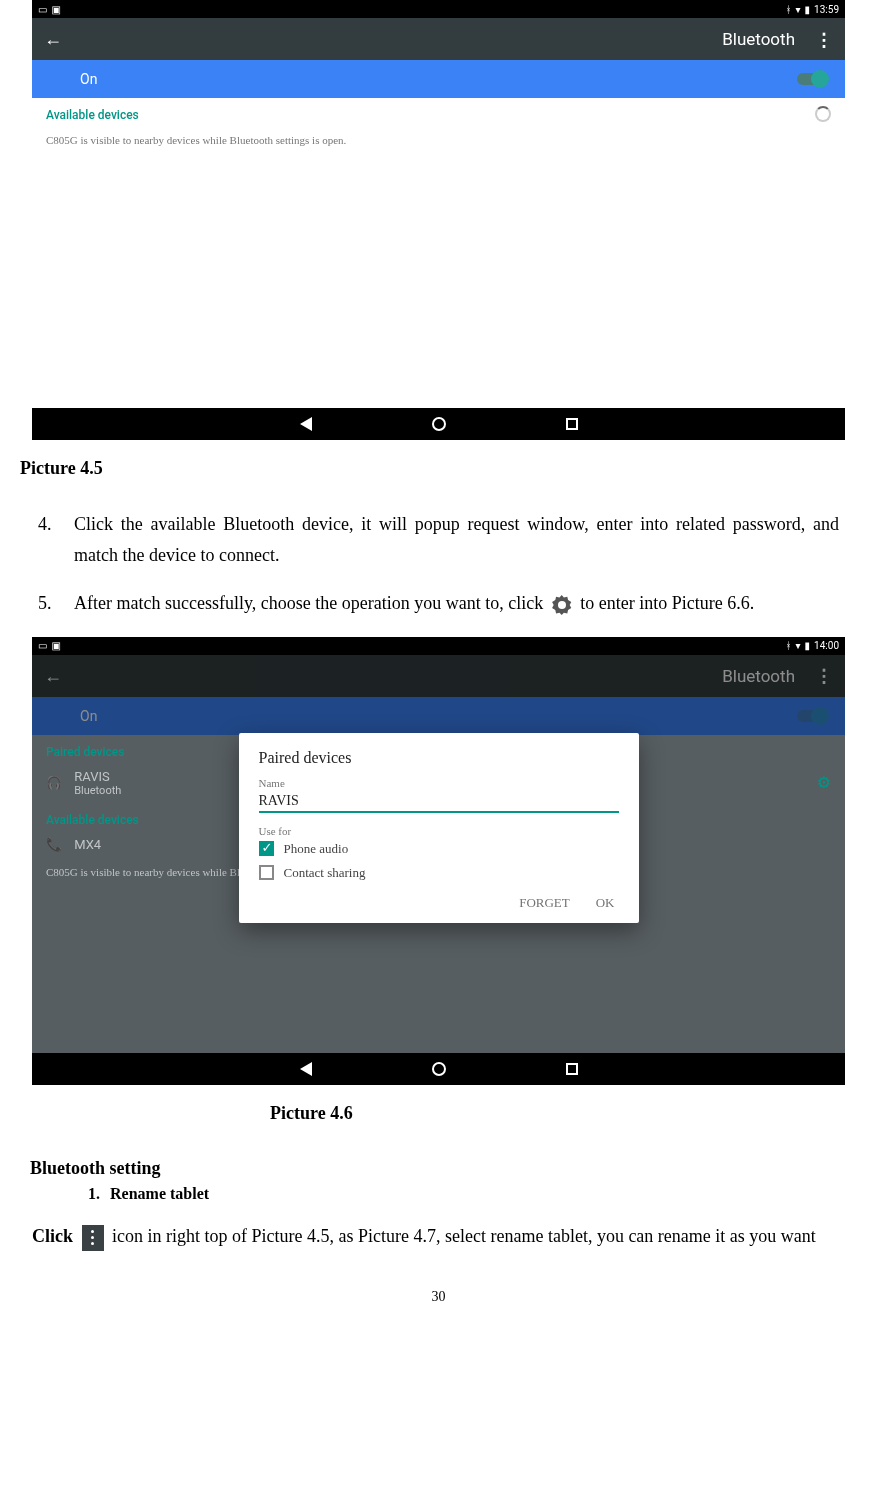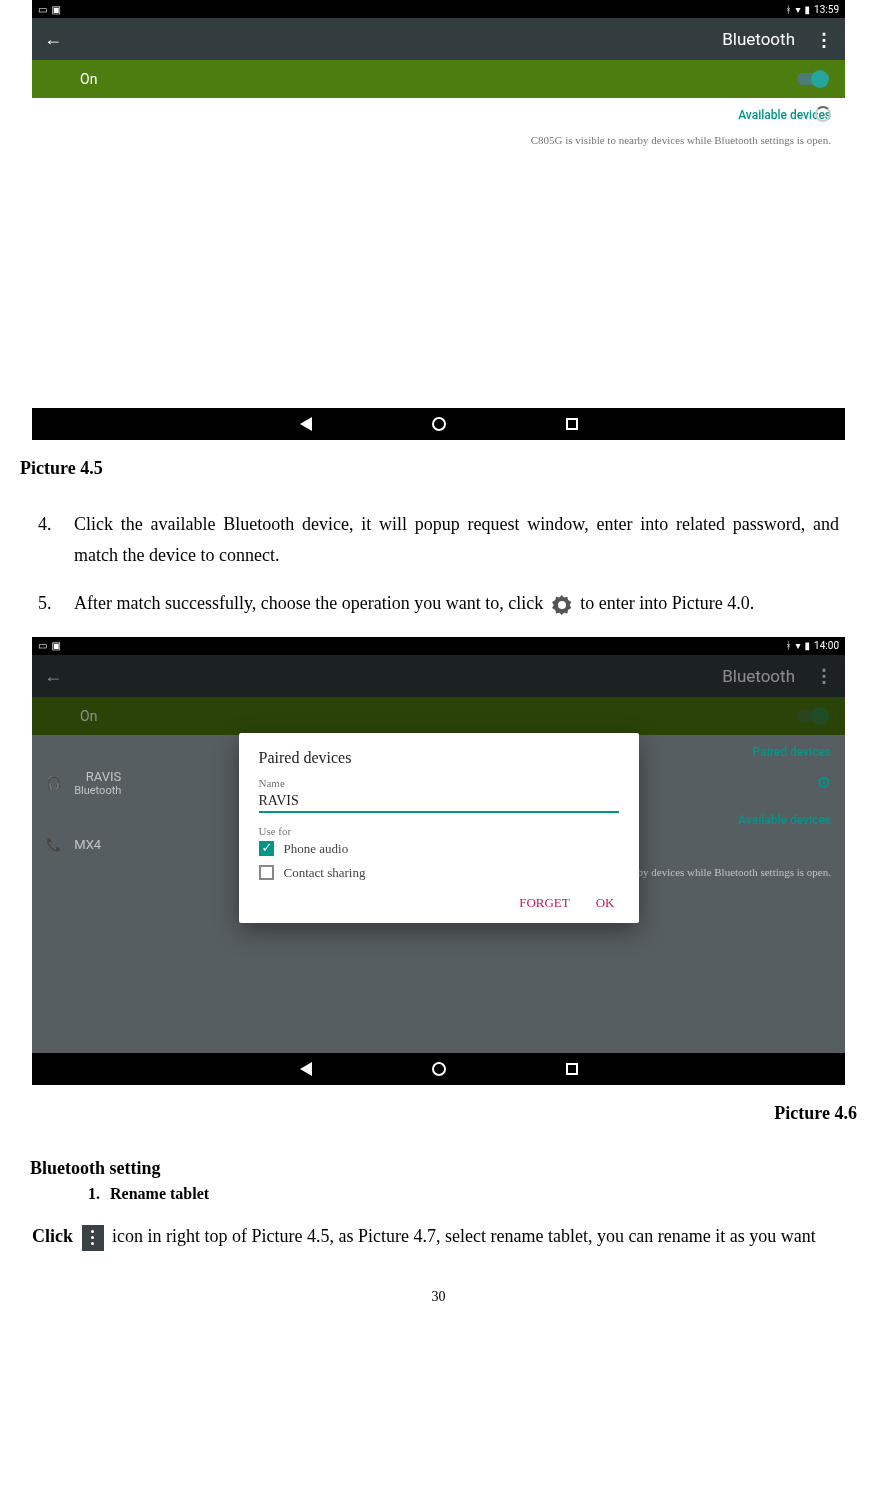--- a/index.html
+++ b/index.html
@@ -33,37 +33,37 @@
     height: 42px;
     display: flex;
     align-items: center;
     padding: 0 12px;
     gap: 20px;
   }
   .back-arrow { font-size: 18px; line-height: 1; }
   .app-title { font-size: 17px; font-weight: 400; flex: 1; text-align: right; }
   .more-dots { font-size: 18px; font-weight: bold; }
   .toggle-row {
-    background: #4d7c0f;
+    background: #3b82f6;
     height: 38px;
     display: flex;
     align-items: center;
     padding: 0 18px 0 48px;
     font-size: 14px;
   }
   .toggle-spacer { flex: 1; }
   .switch {
     width: 30px; height: 12px; background: #4a7d79; border-radius: 6px; position: relative;
   }
   .switch::after {
     content: ""; position: absolute; right: -2px; top: -3px; width: 18px; height: 18px;
     background: #26a69a; border-radius: 50%;
   }
   .switch.dim { opacity: 0.4; }
-  .section-body { background: #fff; color: #555; text-align: right; }
+  .section-body { background: #fff; color: #555; }
   .section-body.dim { background: #575e61; color: #c0c5c7; }
   .section-header {
     color: #009688; font-size: 12px; font-weight: 500; padding: 10px 14px 4px;
   }
   .device-row {
     display: flex; align-items: center; padding: 6px 14px; gap: 12px; font-size: 13px;
   }
   .device-name { color: #333; font-size: 13px; }
   .device-sub { color: #888; font-size: 11px; }
   .device-col { display: flex; flex-direction: column; }
@@ -78,21 +78,21 @@
   }
   .rel { position: relative; }
   .navbar {
     background: #000; height: 32px; display: flex; justify-content: center; align-items: center; gap: 120px;
     font-size: 14px;
   }
   .tri { width: 0; height: 0; border-top: 7px solid transparent; border-bottom: 7px solid transparent; border-right: 12px solid #fff; }
   .circ { width: 14px; height: 14px; border: 2px solid #fff; border-radius: 50%; }
   .sq { width: 12px; height: 12px; border: 2px solid #fff; }
   .caption { font-weight: bold; font-size: 18px; padding: 18px 0 30px; }
-  .caption.left { text-align: right; padding-left: 250px; }
+  .caption.left { text-align: left; padding-left: 250px; }
   ol.main { list-style: none; padding: 0 18px; }
   ol.main > li {
     display: flex; gap: 22px; margin-bottom: 18px; line-height: 1.7; text-align: justify;
   }
   ol.main > li > .num { flex: 0 0 14px; }
   .gear-inline {
     display: inline-block; width: 20px; height: 20px; vertical-align: middle;
     background: #555; position: relative; margin: 0 4px;
     clip-path: polygon(50% 0%, 61% 12%, 78% 8%, 82% 25%, 98% 35%, 90% 50%, 98% 65%, 82% 75%, 78% 92%, 61% 88%, 50% 100%, 39% 88%, 22% 92%, 18% 75%, 2% 65%, 10% 50%, 2% 35%, 18% 25%, 22% 8%, 39% 12%);
   }
@@ -118,21 +118,21 @@
   }
   .dialog .title { font-weight: 500; font-size: 16px; color: #222; margin-bottom: 10px; }
   .dialog .label { color:#777; font-size:11px; margin-top:8px; }
   .dialog .field { border-bottom: 2px solid #009688; padding: 4px 0 2px; font-size: 14px; color:#222; margin-bottom: 12px; }
   .dialog .chk { display:flex; align-items:center; gap:10px; padding:4px 0; font-size:13px; color:#444; }
   .chkbox { width:15px; height:15px; border:2px solid #009688; background:#009688; position:relative; }
   .chkbox::after { content:"✓"; color:#fff; position:absolute; top:-3px; left:1px; font-size:13px; }
   .chkbox.empty { background:#fff; border-color:#888; }
   .chkbox.empty::after { content:""; }
   .dialog .actions { display:flex; justify-content:flex-end; gap:26px; padding:10px 4px 4px; }
-  .dialog .actions span { color:#be185d; font-weight:500; font-size:13px; }
+  .dialog .actions span { color:#737373; font-weight:500; font-size:13px; }
   .shot-wrap { position: relative; }
   .ic { font-family: Arial, sans-serif; }
 </style>
 </head>
 <body>
 
 <div class="screenshot">
   <div class="status-bar">
     <div class="status-left">
       <span class="ic">▭</span>
@@ -172,21 +172,21 @@
 <ol class="main">
   <li>
     <span class="num">4.</span>
     <span>Click the available Bluetooth device, it will popup request window, enter into related password, and match the device to connect.</span>
   </li>
   <li>
     <span class="num">5.</span>
     <span>
       <span>After match successfully, choose the operation you want to, click</span>
       <span class="gear-inline"></span>
-      <span>to enter into Picture 4.0.</span>
+      <span>to enter into Picture 6.6.</span>
     </span>
   </li>
 </ol>
 
 <div class="shot-wrap" style="margin:0 12px;">
   <div class="screenshot" style="margin:0;">
     <div class="status-bar">
       <div class="status-left">
         <span class="ic">▭</span>
         <span class="ic">▣</span>

